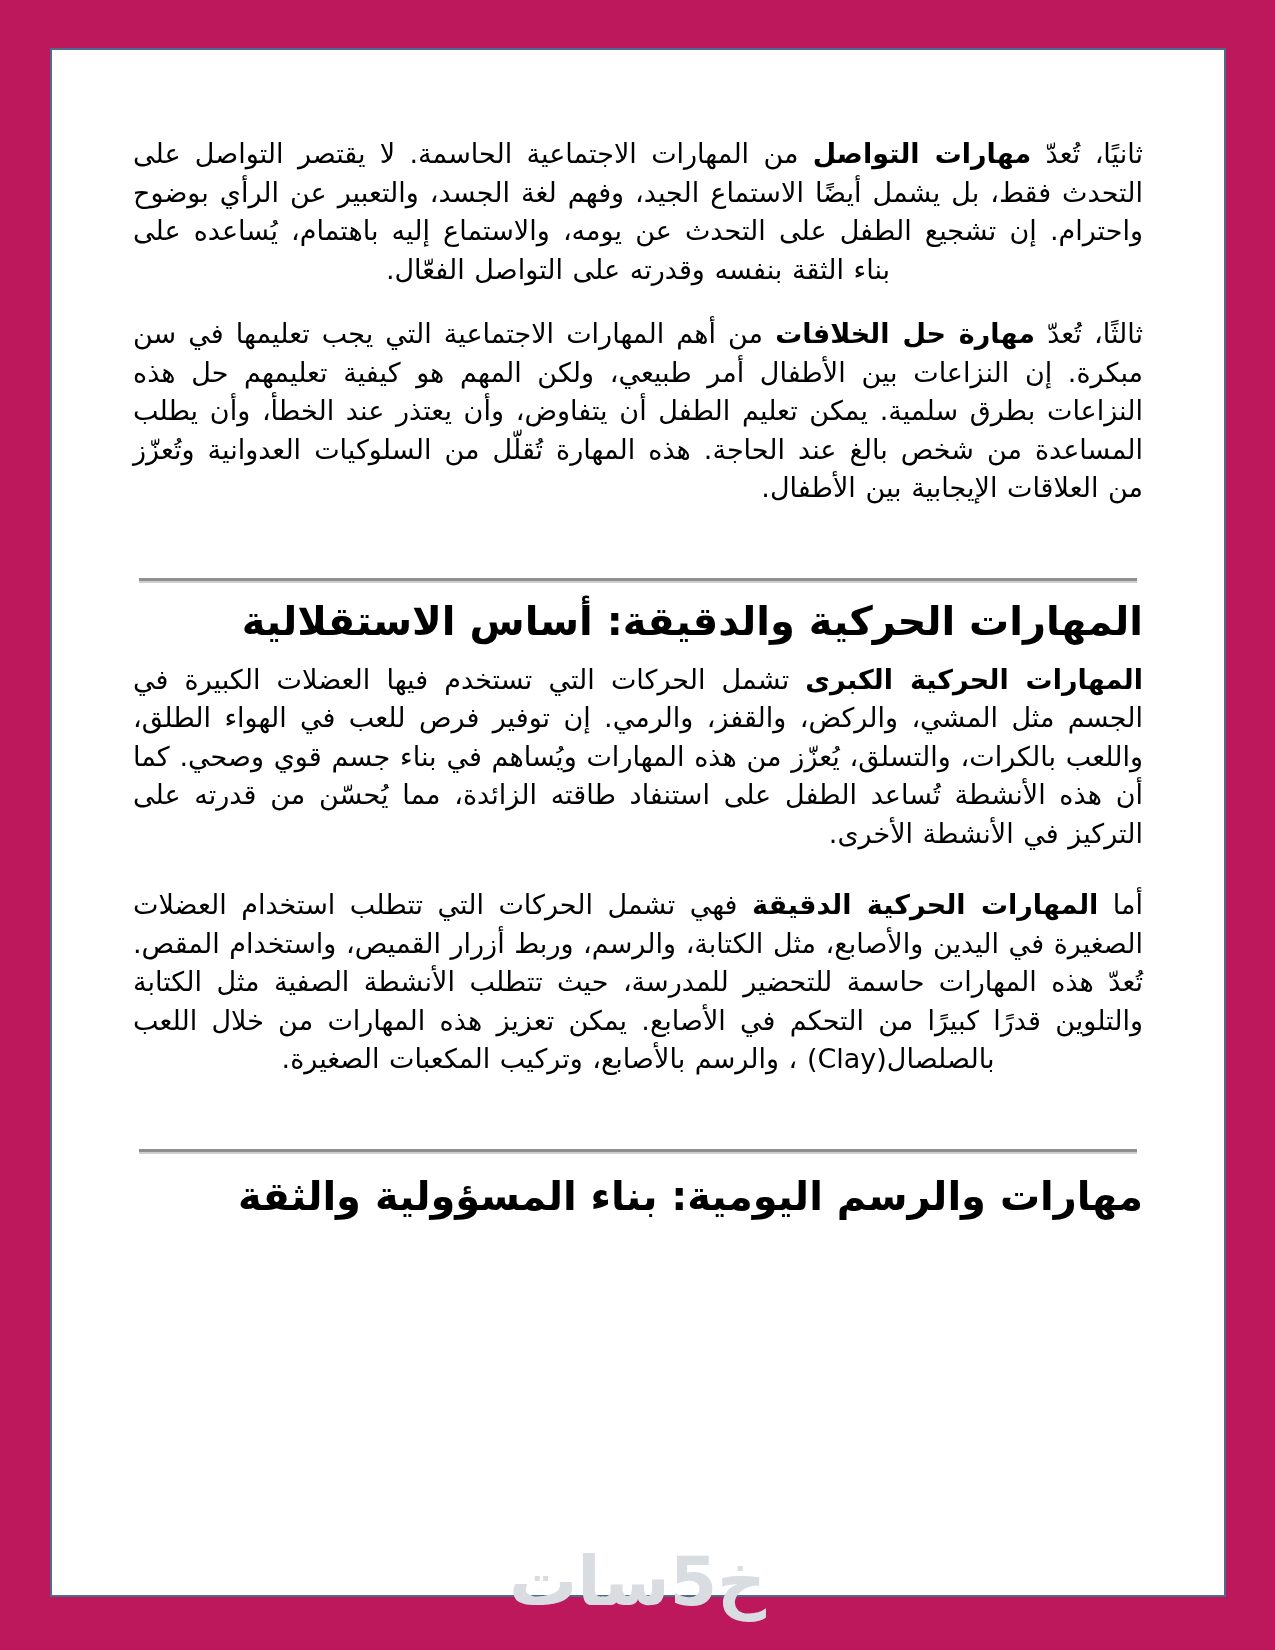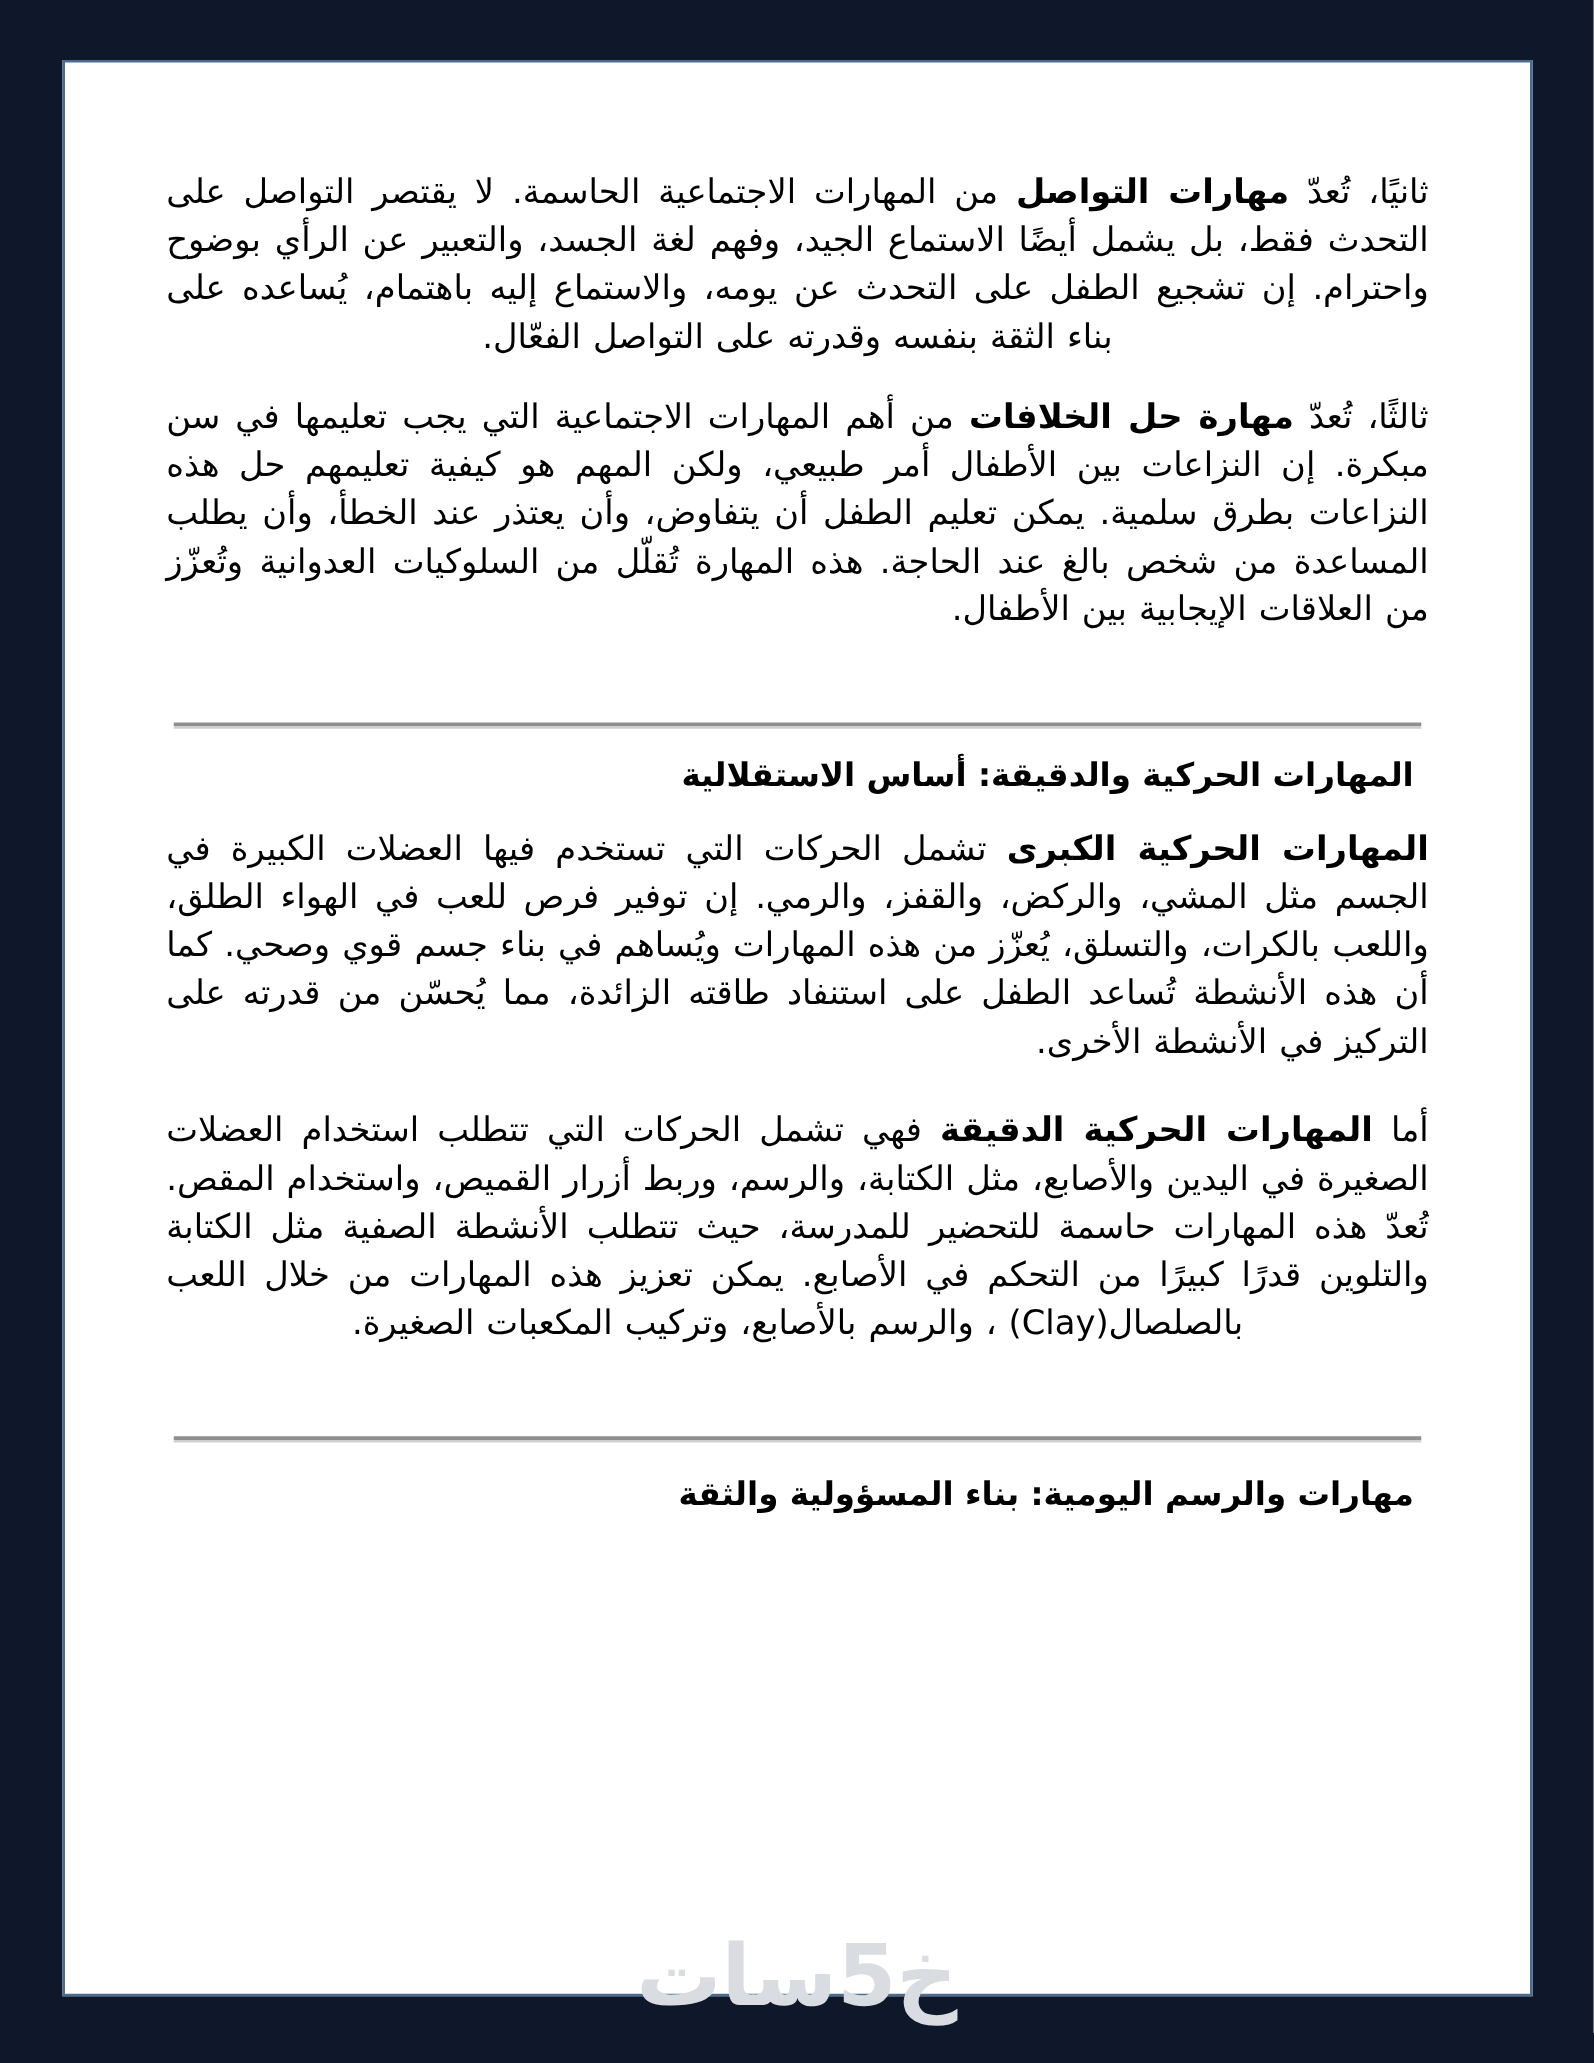--- a/index.html
+++ b/index.html
@@ -1,20 +1,20 @@
 <!DOCTYPE html>
 <html lang="ar"><head>
 <meta charset="utf-8">
 <style>
   html, body { margin: 0; padding: 0; background: #ffffff; }
   .canvas {
     position: relative;
     width: 1275px;
     height: 1650px;
-    background: #0f172a;
+    background: #be185d;
     overflow: hidden;
     font-family: "DejaVu Sans", sans-serif;
     color: #000000;
   }
   .page-frame {
     position: absolute;
     left: 50px;
     top: 48px;
     width: 1176px;
     height: 1549px;
@@ -36,22 +36,22 @@
   .para.last-right  { text-align-last: right; }
   .para.last-center { text-align-last: center; }
   .para + .para { margin-top: 26px; }
   .b { font-weight: bold; }
   .divider {
     height: 5px;
     margin: 70px 6px 18px 6px;
     background: linear-gradient(to bottom, #8f8f8f 55%, #cfcfcf 55%);
   }
   .heading {
-    margin: 12px;
-    font-size: 26px;
+    margin: 0;
+    font-size: 40px;
     line-height: 40px;
     font-weight: bold;
     text-align: right;
   }
   .content > .heading + .para { margin-top: 20px; }
   
   .content > :nth-child(6)  { margin-top: 33px; }  
   .content > :nth-child(8)  { margin-top: 22px; }  
   .content > :nth-child(10) { margin-top: 40px; }  
   .watermark {

